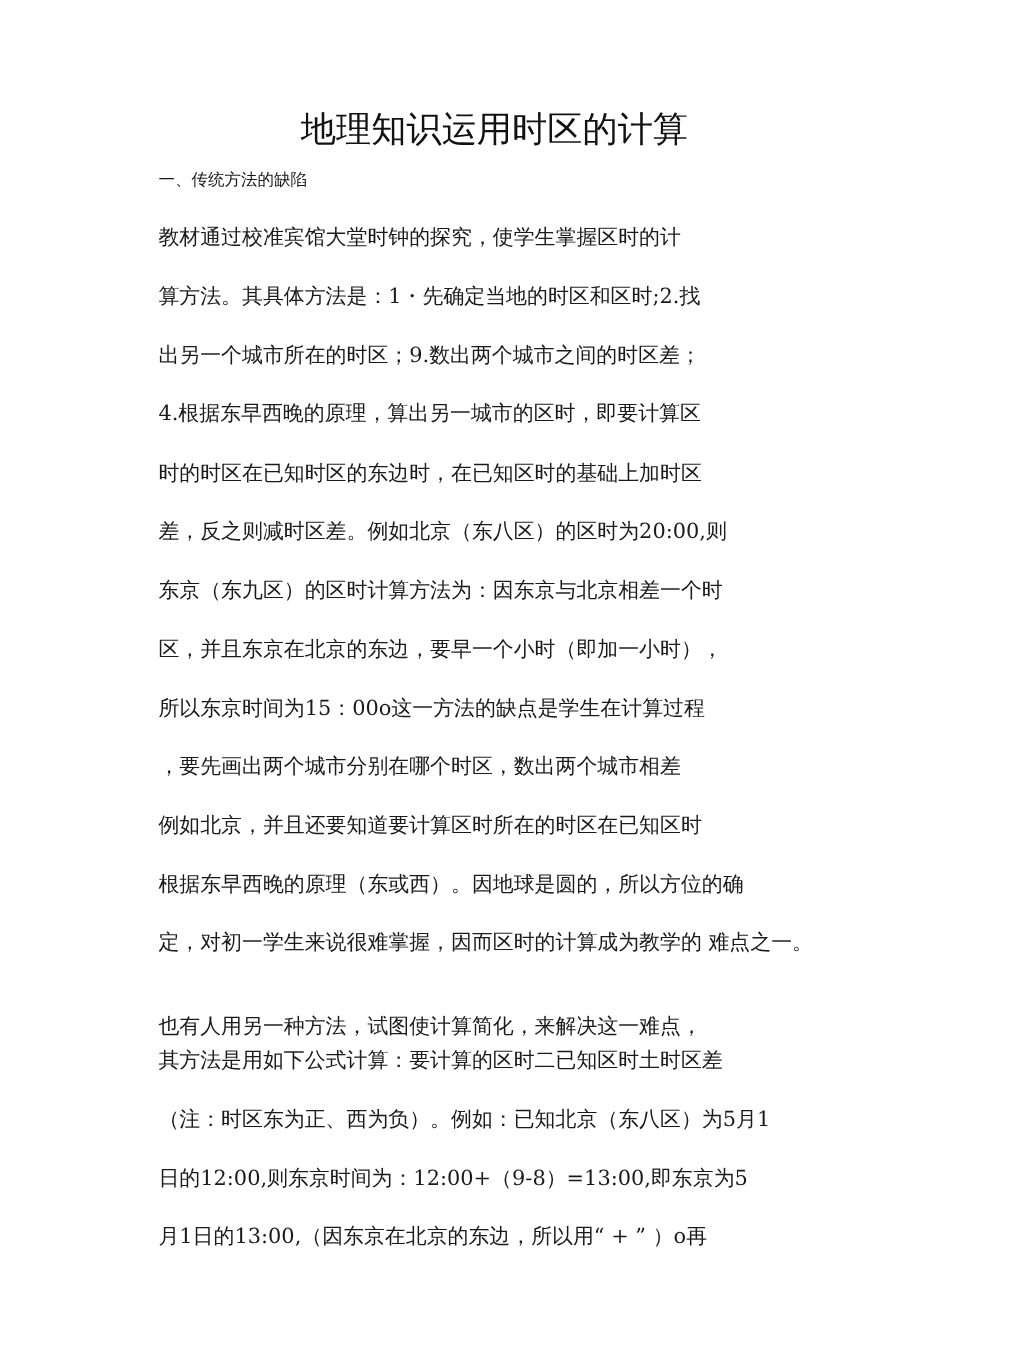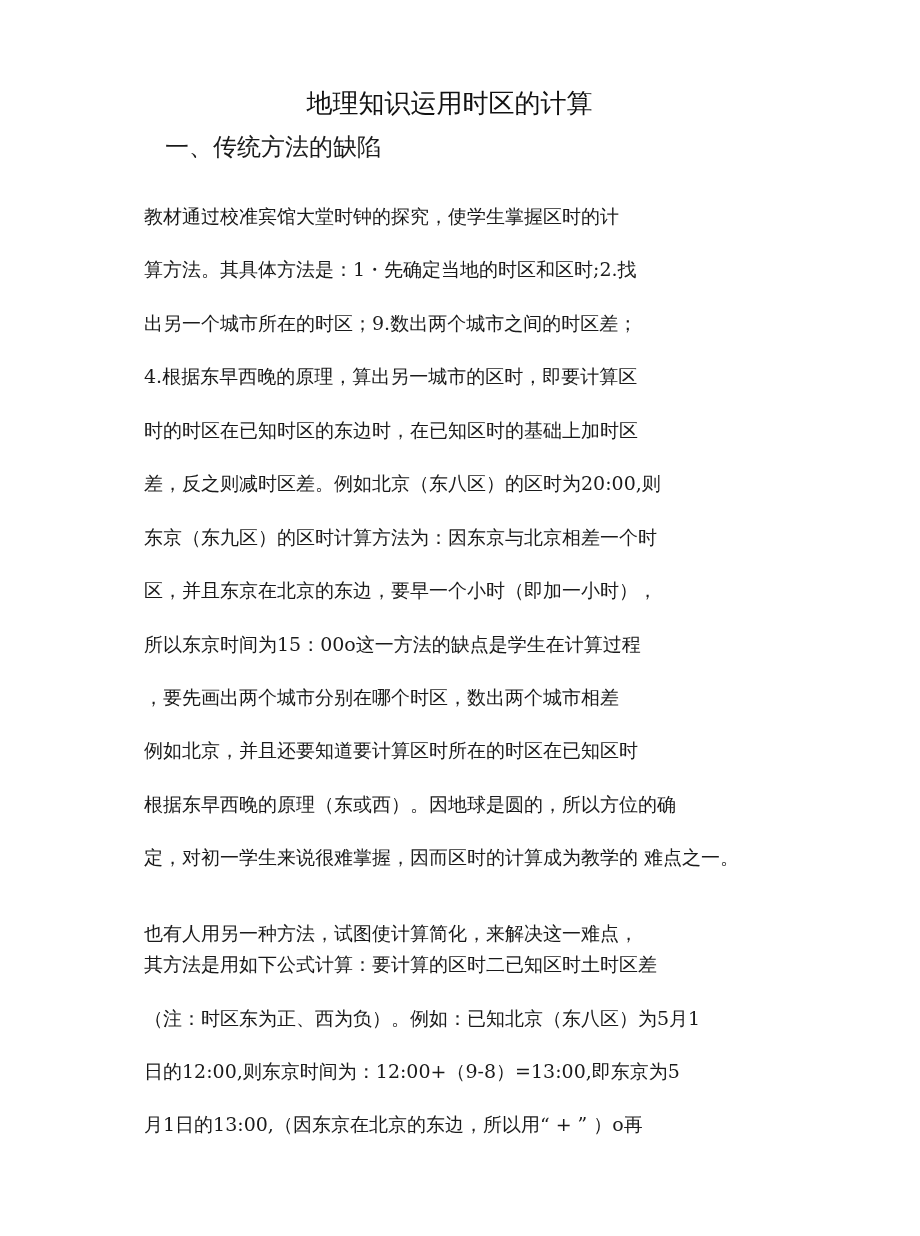--- a/index.html
+++ b/index.html
@@ -1,20 +1,20 @@
 <!DOCTYPE html>
 <html><head>
   <meta charset="utf-8">
   <style>
     html, body { margin: 0; padding: 0; background: #ffffff; }
     body { width: 920px; height: 1236px; position: relative; overflow: hidden;
            font-family: "DejaVu Serif", "Liberation Serif", serif; color: #1a1a1a; }
-    .title { position: absolute; left: 0; width: 899px; top: 64px; text-align: center;
-             font-size: 26px; line-height: 44px; color: #111; font-weight: normal; }
-    .heading { position: absolute; left: 144px; top: 134px; font-size: 24px; line-height: 26px; margin-left: 21px; }
+    .title { position: absolute; left: 0; width: 899px; top: 74px; text-align: center;
+             font-size: 32px; line-height: 44px; color: #111; font-weight: normal; }
+    .heading { position: absolute; left: 144px; top: 150px; font-size: 15px; line-height: 26px; }
     .line { position: absolute; left: 144px; font-size: 19px; line-height: 26px; white-space: nowrap; }
   </style>
 </head>
 <body>
 
 <div>
   <h1 class="title">地理知识运用时区的计算</h1>
   <div class="heading">一、传统方法的缺陷</div>
 
   <div class="line" style="top:203px">教材通过校准宾馆大堂时钟的探究，使学生掌握区时的计</div>

